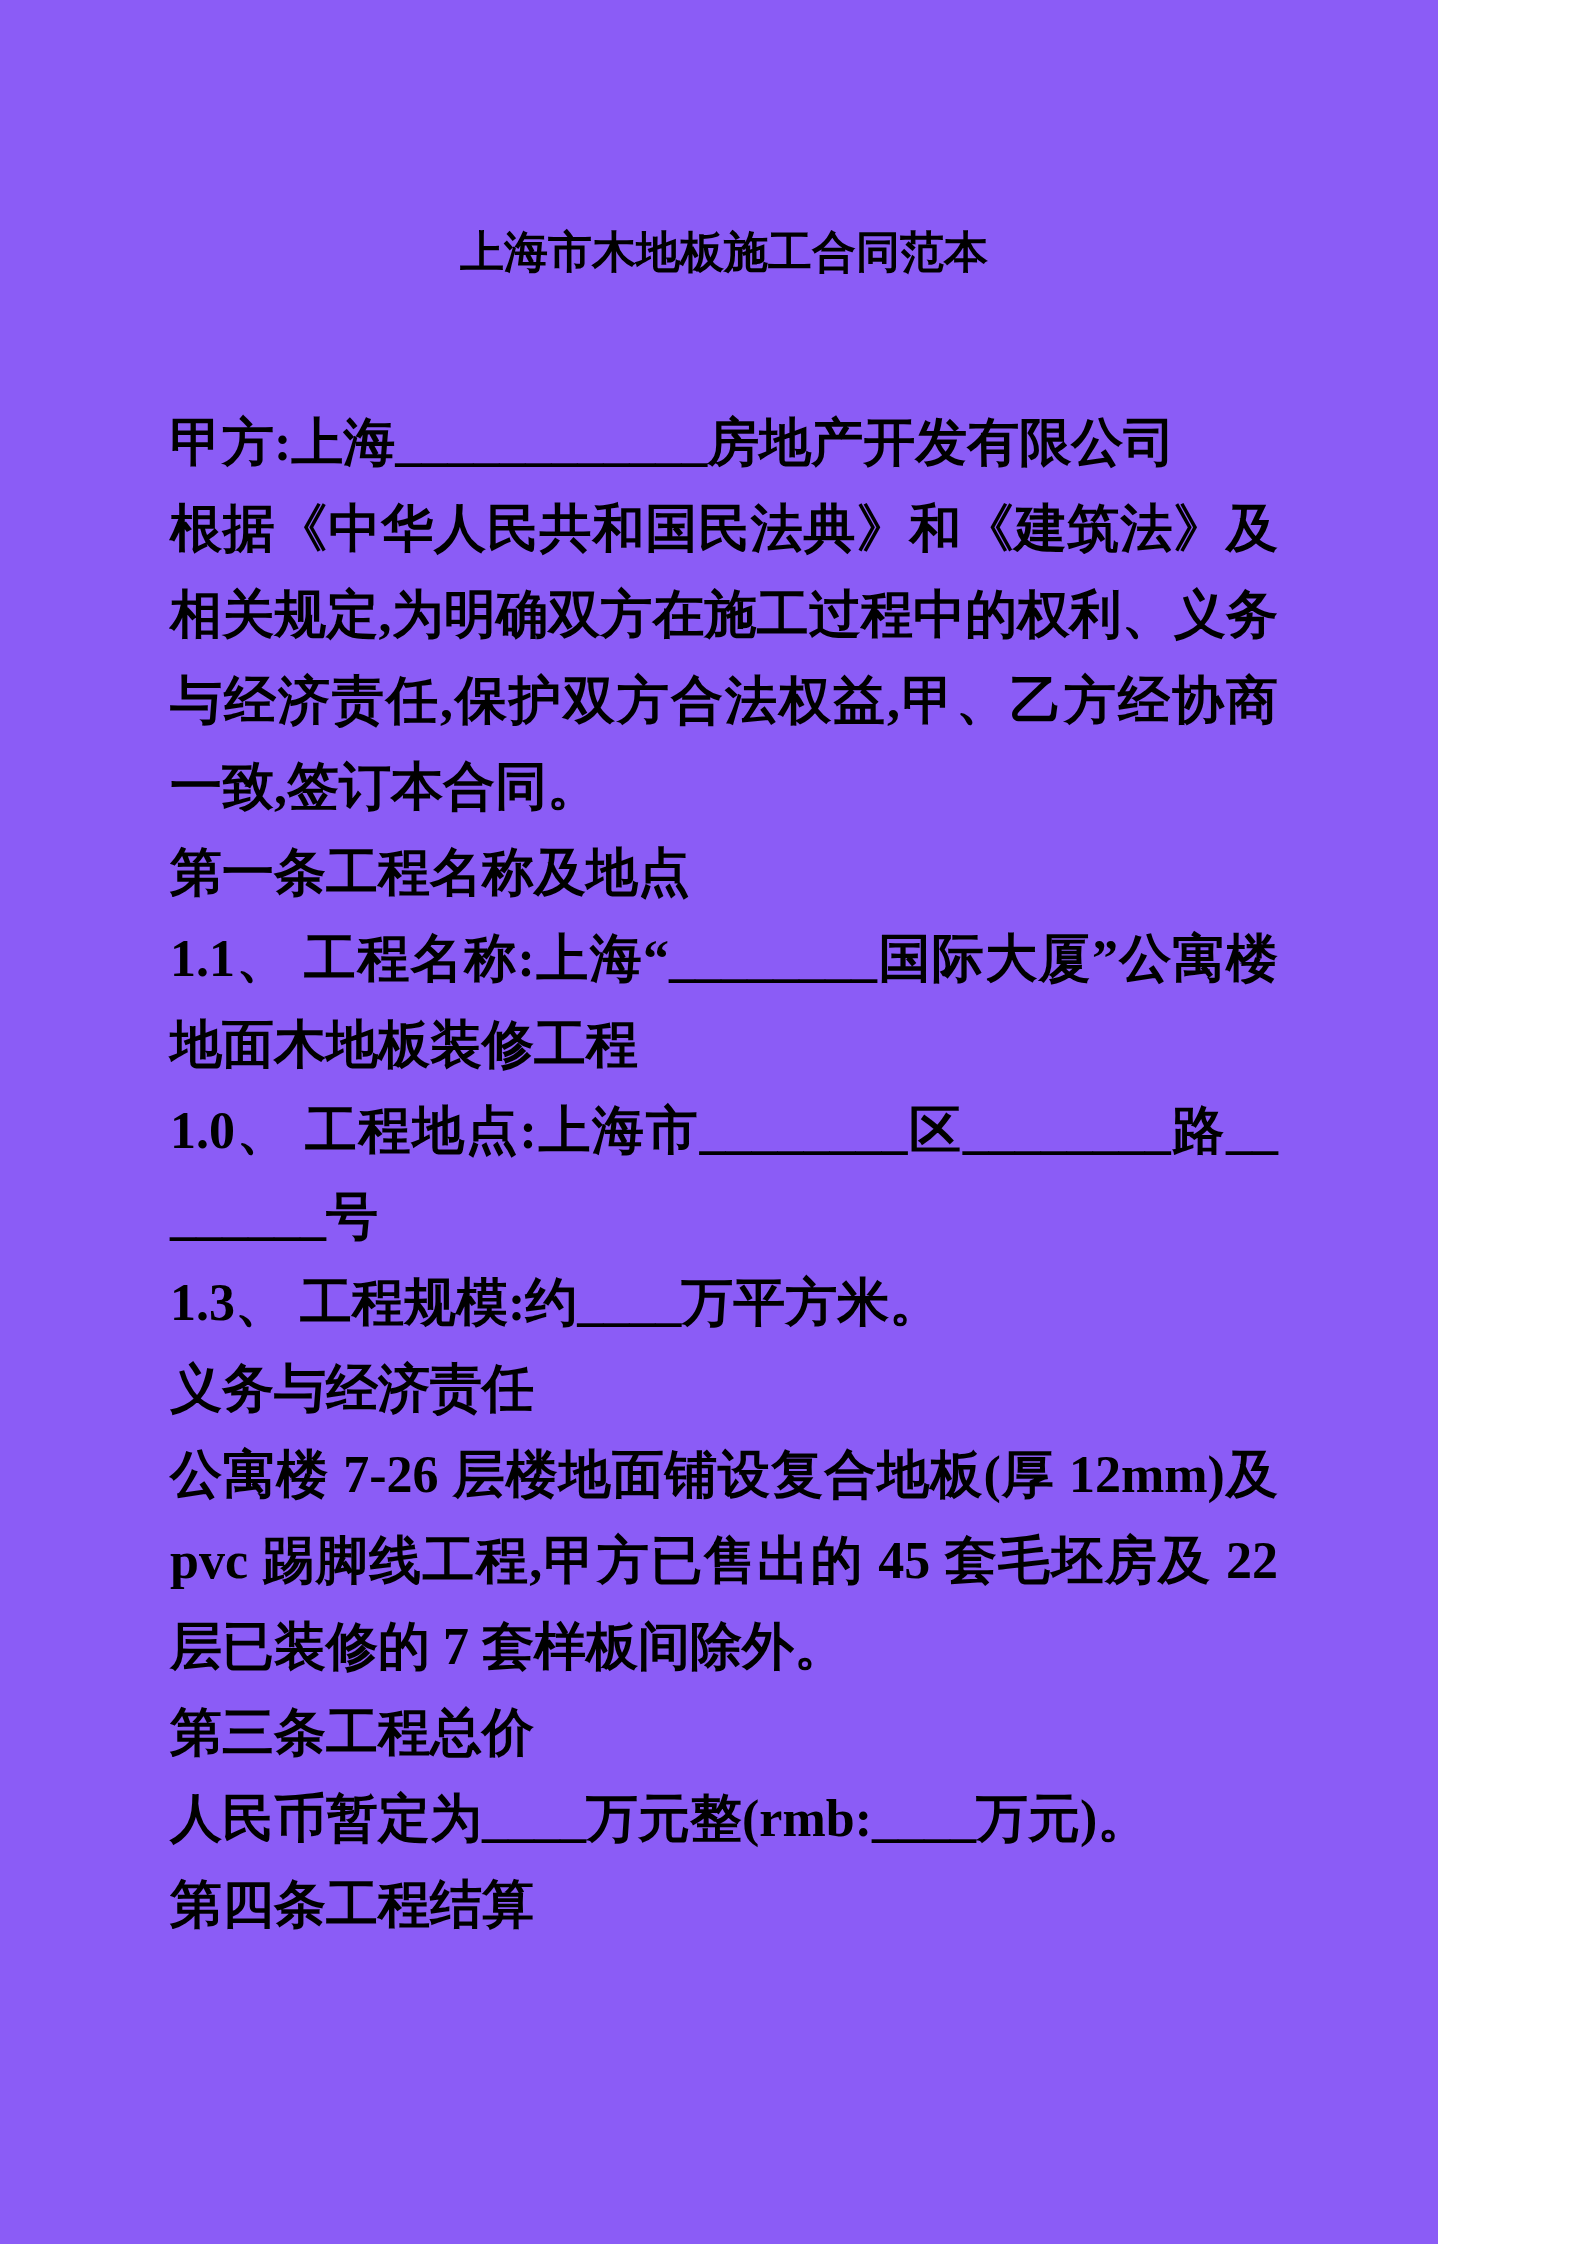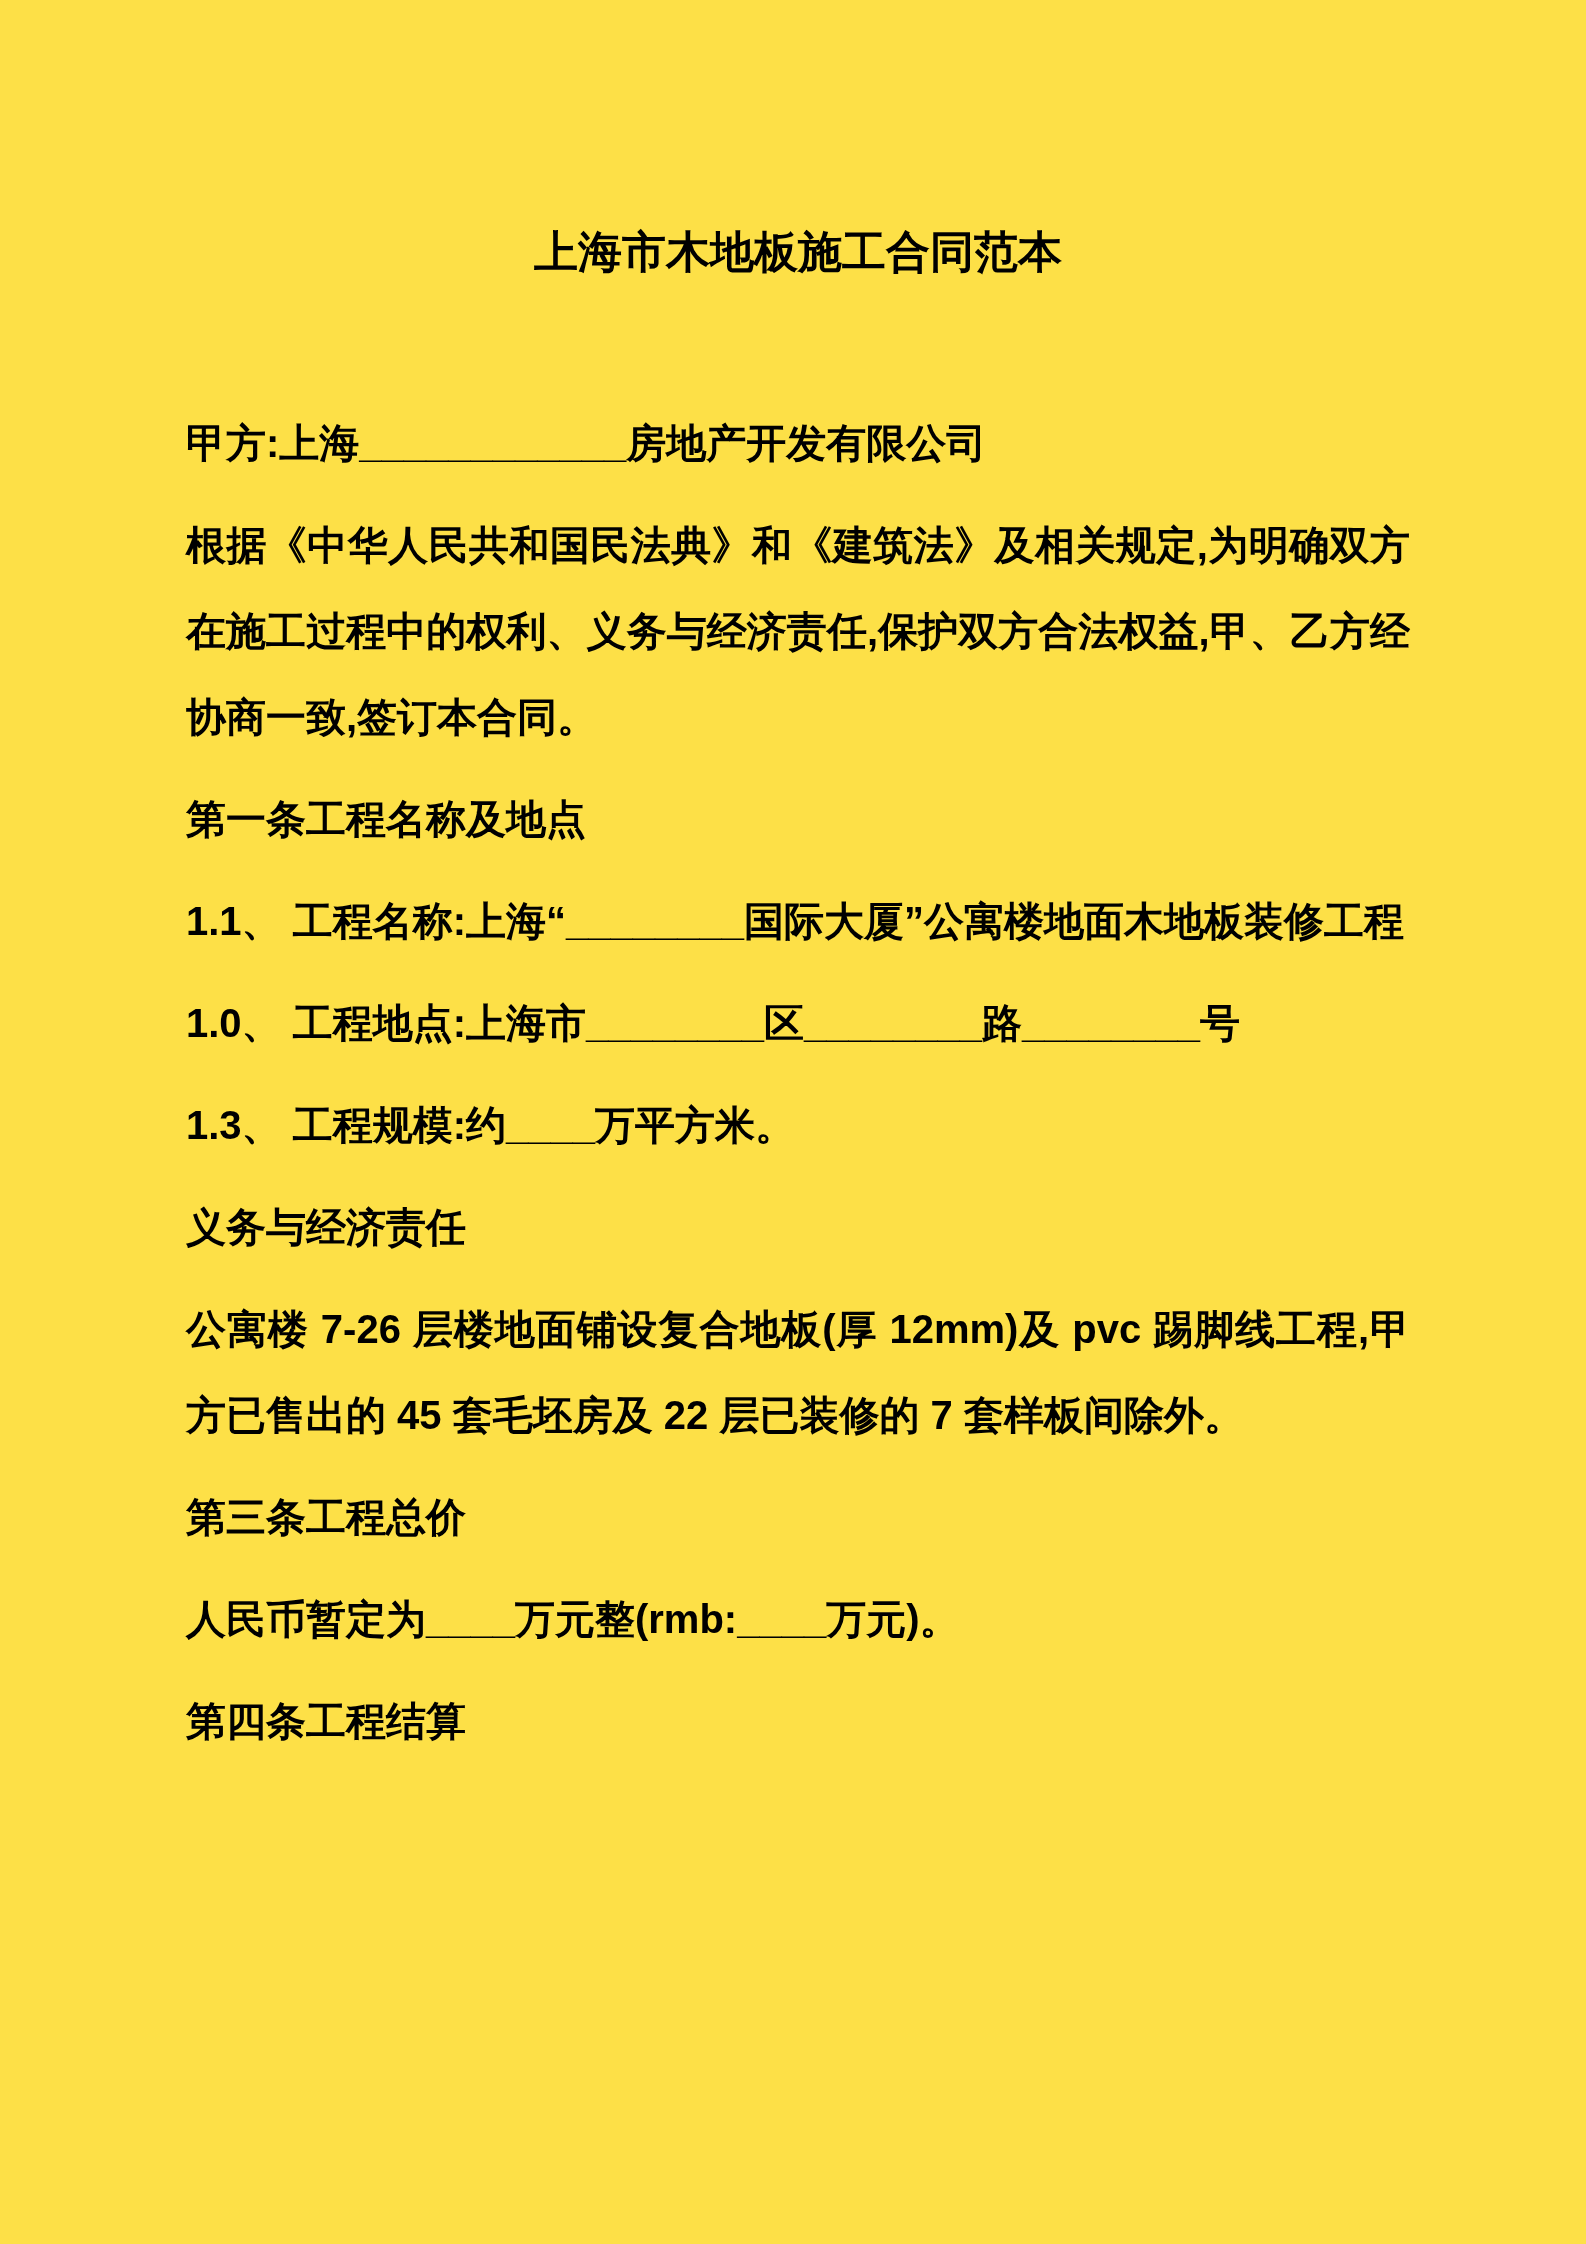--- a/index.html
+++ b/index.html
@@ -9,47 +9,48 @@
   }
   body {
     width: 1586px;
     height: 2244px;
     font-family: "Liberation Sans", "DejaVu Sans", sans-serif;
     color: #000000;
     overflow: hidden;
   }
   .page {
     box-sizing: border-box;
-    width: 1586px;
+    width: 1438px;
     height: 2244px;
-    background: #fde047;
+    background: #8b5cf6;
     padding: 226px 160px 0 170px;
     overflow: hidden;
   }
   .doc-title {
     margin: 0;
     padding: 0;
     text-align: center;
     font-size: 44px;
     font-weight: 700;
     line-height: 52px;
     color: #000000;
   }
   .doc-body {
     margin-top: 122px;
   }
   .para {
-    margin: 16px;
+    margin: 0;
     padding: 0;
-    font-size: 40px;
+    font-size: 52px;
     font-weight: 700;
     line-height: 86px;
     text-align: justify;
     word-break: break-all;
     color: #000000;
+    font-family: Liberation Serif, serif;
   }
 </style>
 </head>
 <body>
 
 <div class="page">
   <h1 class="doc-title">上海市木地板施工合同范本</h1>
 
   <div class="doc-body">
     <p class="para">甲方:上海____________房地产开发有限公司</p>

